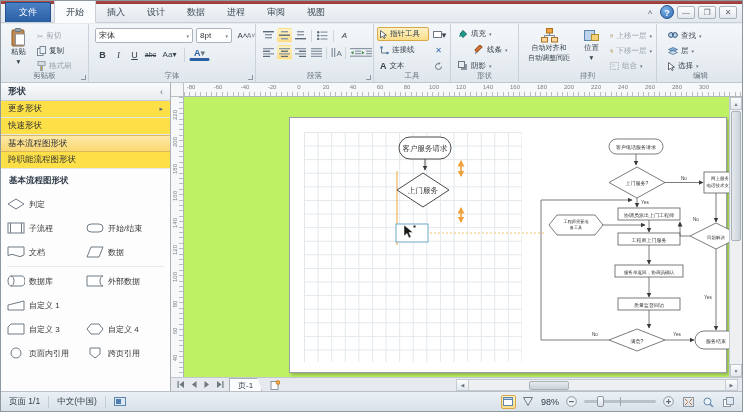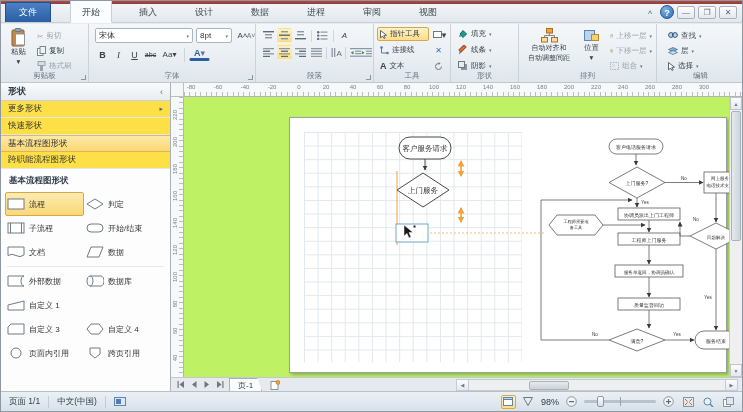--- a/index.html
+++ b/index.html
@@ -3,21 +3,21 @@
 <meta charset="utf-8">
 <style>
   html,body{margin:0;padding:0;background:#889097;}
   *{box-sizing:border-box;}
   .app{position:relative;width:743px;height:412px;font-family:"Liberation Sans","DejaVu Sans",sans-serif;
        background:#E7EBEE;overflow:hidden;border:1px solid #8E98A1;}
   .topstrip{position:absolute;top:0;left:0;right:0;height:3px;background:linear-gradient(#B24A45,#933A36);}
 
   
   .tabrow{position:absolute;top:3px;left:0;right:0;height:19px;background:linear-gradient(#F2F5F8,#E2E8EE);
-          display:flex;align-items:flex-end;padding-left:4px;border-bottom:1px solid #C8CFD7;z-index:5;gap:16px;}
+          display:flex;align-items:flex-end;padding-left:4px;border-bottom:1px solid #C8CFD7;z-index:5;}
   .tab{font-size:9px;color:#3E4A56;padding:9px 11px 3px;white-space:nowrap;cursor:default;}
   .tab-file{background:linear-gradient(#4A80C4,#2B5FA3);color:#fff;border-radius:2px 2px 0 0;padding:3px 13px;margin-right:3px;border:1px solid #24518C;border-bottom:none;}
   .tab-active{background:#FBFCFD;border:1px solid #C8CFD7;border-bottom:1px solid #FBFCFD;border-radius:2px 2px 0 0;margin-bottom:-1px;color:#2B3A47;}
   .winctl{position:absolute;top:4px;right:5px;display:flex;gap:3px;align-items:center;z-index:9;}
   .wbtn{width:18px;height:13px;border:1px solid #A9B2BB;border-radius:2px;background:linear-gradient(#FDFDFE,#E4E9EE);
         font-size:8px;line-height:11px;text-align:center;color:#5D6973;}
   .helpbtn{width:14px;height:14px;border-radius:50%;background:radial-gradient(circle at 35% 30%,#7FB3E8,#2E6DB5);color:#fff;
            font-size:9px;font-weight:bold;line-height:14px;text-align:center;border:1px solid #24518C;}
   .pinbtn{font-size:8px;color:#5D6973;width:14px;text-align:center;}
 
@@ -321,21 +321,21 @@
 
     <div class="grp" style="left:450px;width:68px;">
       <div class="rbtn" style="left:4px;top:3px;width:56px;">
         <svg width="10" height="10" viewBox="0 0 10 10">
             <path d="M2 5 L5 1.5 L8.5 5 L5 8.5 Z" fill="#1F9B8E" stroke="#12655C"></path>
             <path d="M1 7 q1 2 2 0 q-1 -2 -2 0" fill="#1F9B8E"></path>
           </svg>
         <span>填充</span>
           <span class="car">▾</span>
       </div>
-      <div class="rbtn" style="left:4px;top:19px;width:56px;">
+      <div class="rbtn" style="left:20px;top:19px;width:56px;">
         <svg width="10" height="10" viewBox="0 0 10 10">
             <rect x="3" y="0" width="3" height="7" transform="rotate(45 4.5 3.5)" fill="#D9773A" stroke="#9C4F1E"></rect>
             <path d="M1 9.5 L3 7.5 L1.6 6.4 Z" fill="#5A6A7A"></path>
           </svg>
         <span>线条</span>
           <span class="car">▾</span>
       </div>
       <div class="rbtn" style="left:4px;top:35px;width:56px;">
         <svg width="10" height="10" viewBox="0 0 10 10">
             <rect x="3" y="3" width="6" height="6" fill="#8A95A0"></rect>
@@ -436,26 +436,20 @@
     </div>
     <div class="sb-row sel">
       <span>基本流程图形状</span>
     </div>
     <div class="sb-row">
       <span>跨职能流程图形状</span>
     </div>
     <div class="sb-section">基本流程图形状</div>
     <div class="masters">
       <div class="mrow">
-        <div class="master sel">
-          <svg width="18" height="12" viewBox="0 0 18 12">
-              <rect x="1" y="1" width="16" height="10" fill="#fff" stroke="#707A84"></rect>
-            </svg>
-          <span>流程</span>
-        </div>
         <div class="master">
           <svg width="18" height="12" viewBox="0 0 18 12">
               <path d="M9 1 L17 6 L9 11 L1 6 Z" fill="#fff" stroke="#707A84"></path>
             </svg>
           <span>判定</span>
         </div>
       </div>
       <div class="mrow">
         <div class="master">
           <svg width="18" height="12" viewBox="0 0 18 12">
@@ -483,30 +477,30 @@
           <svg width="18" height="12" viewBox="0 0 18 12">
               <path d="M5 1 L17 1 L13 11 L1 11 Z" fill="#fff" stroke="#707A84"></path>
             </svg>
           <span>数据</span>
         </div>
       </div>
       <div class="msep"></div>
       <div class="mrow">
         <div class="master">
           <svg width="18" height="12" viewBox="0 0 18 12">
-              <path d="M1 1 L17 1 A3 5 0 0 0 17 11 L1 11 Z" fill="#fff" stroke="#707A84"></path>
-            </svg>
-          <span>外部数据</span>
-        </div>
-        <div class="master">
-          <svg width="18" height="12" viewBox="0 0 18 12">
               <path d="M4 1 L15 1 A3 5 0 0 1 15 11 L4 11 A3 5 0 0 1 4 1" fill="#fff" stroke="#707A84"></path>
               <path d="M4 1 A3 5 0 0 1 4 11" fill="none" stroke="#707A84"></path>
             </svg>
           <span>数据库</span>
+        </div>
+        <div class="master">
+          <svg width="18" height="12" viewBox="0 0 18 12">
+              <path d="M1 1 L17 1 A3 5 0 0 0 17 11 L1 11 Z" fill="#fff" stroke="#707A84"></path>
+            </svg>
+          <span>外部数据</span>
         </div>
       </div>
       <div class="mrow">
         <div class="master">
           <svg width="18" height="12" viewBox="0 0 18 12">
               <path d="M1 11 L1 6 L17 2 L17 11 Z" fill="#fff" stroke="#707A84"></path>
             </svg>
           <span>自定义 1</span>
         </div>
       </div>

